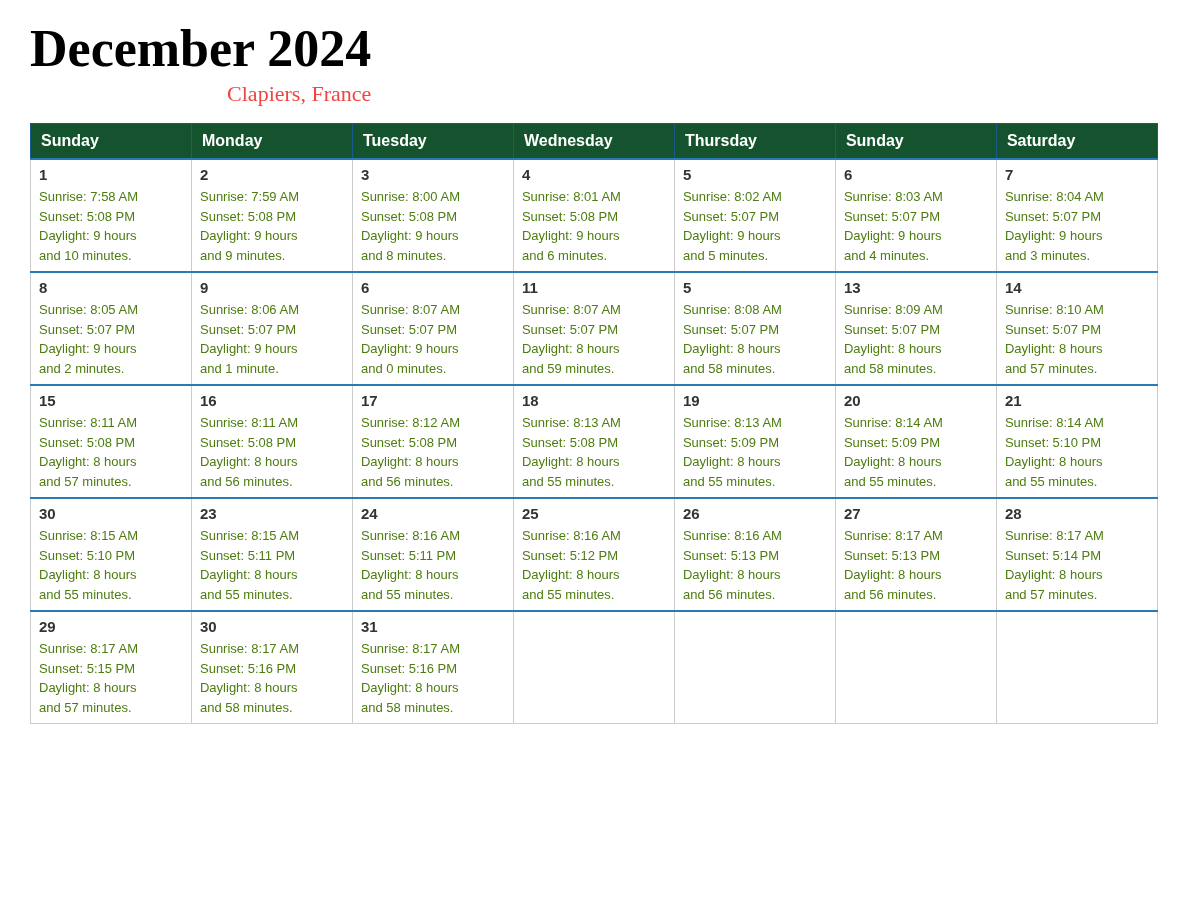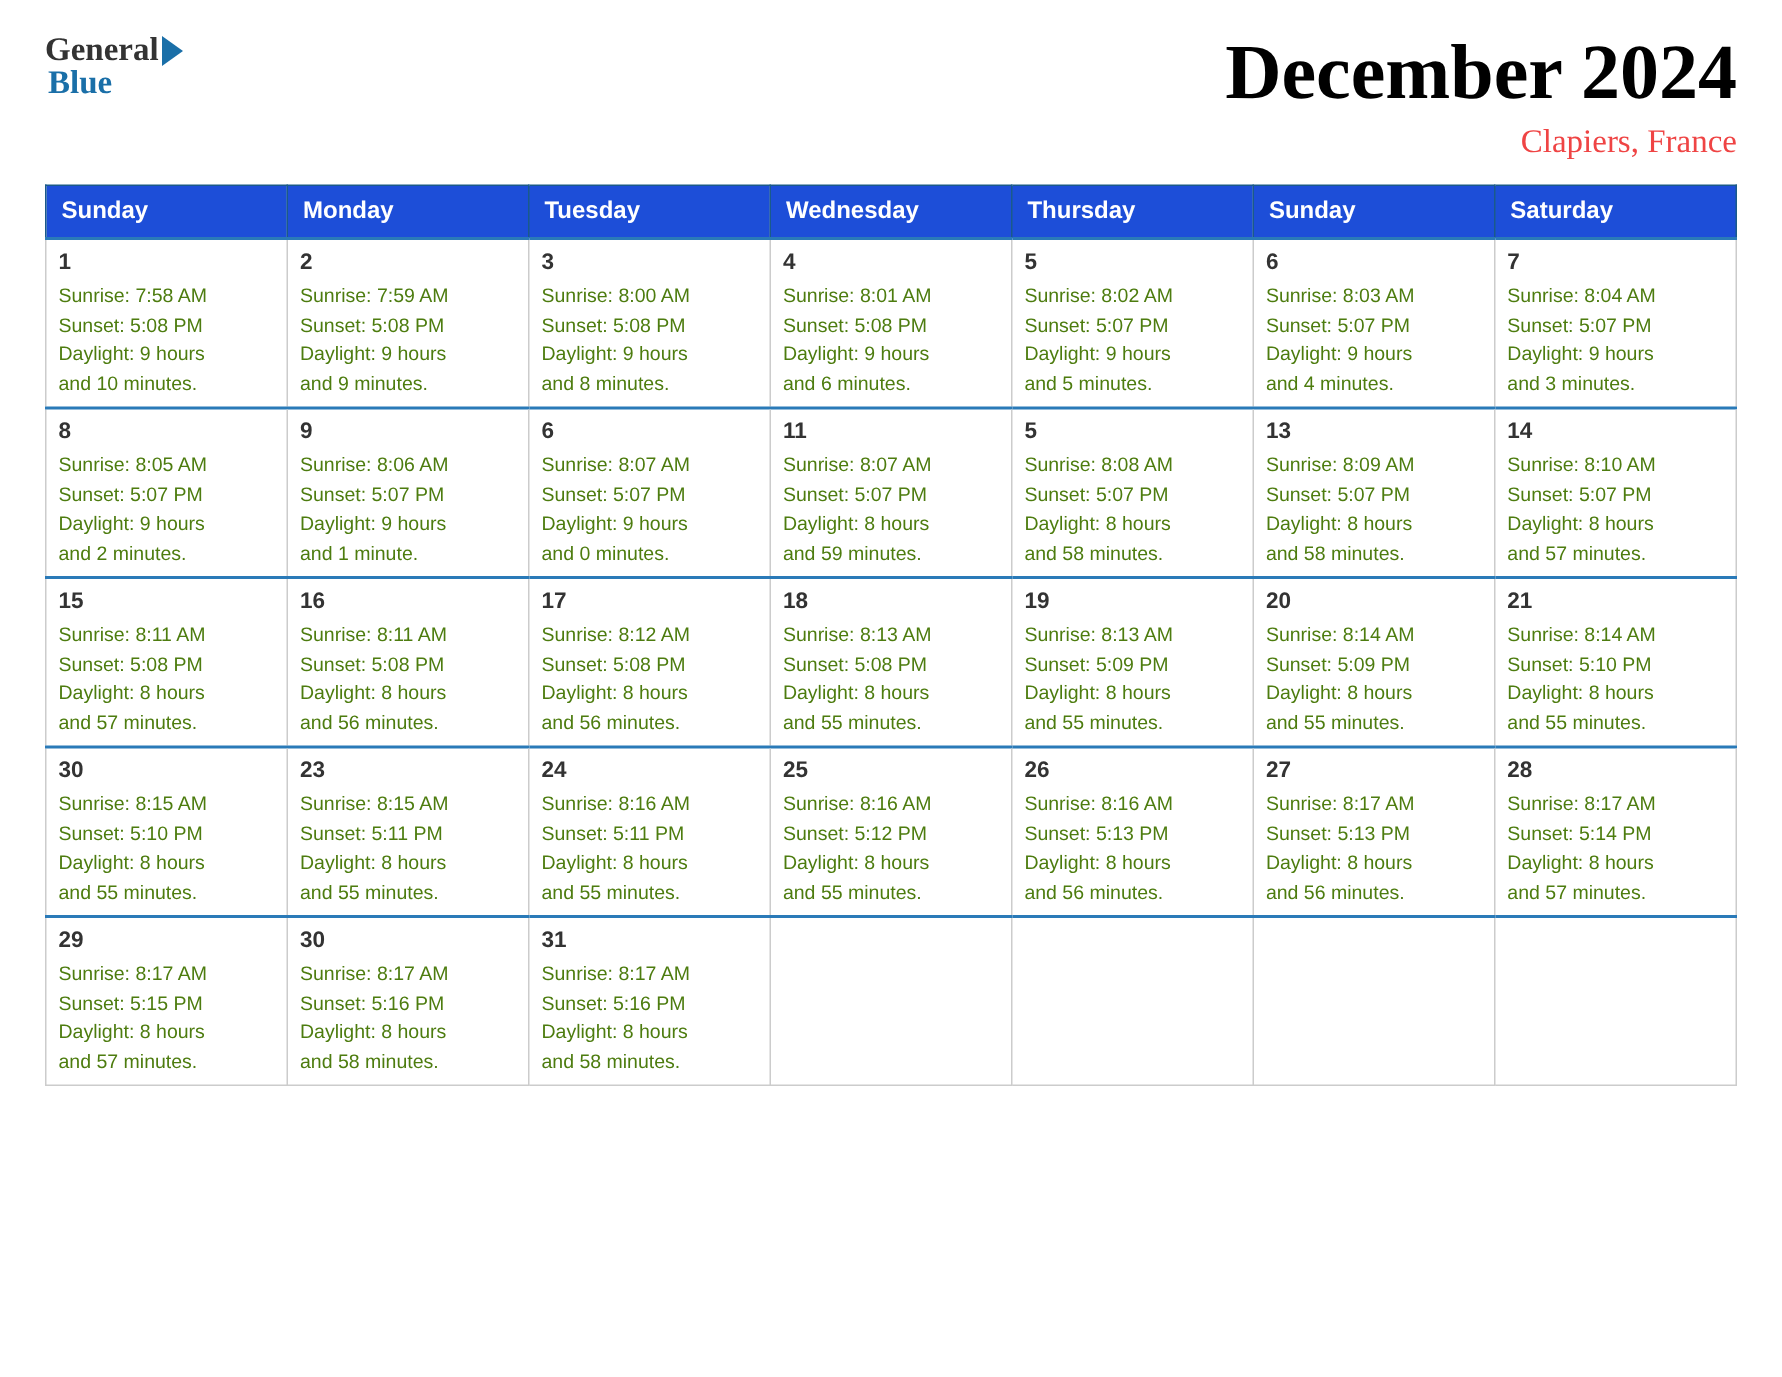--- a/index.html
+++ b/index.html
@@ -63,21 +63,21 @@
       color: #ef4444;
       font-family: Georgia, serif;
       margin-top: 4px;
     }
     .calendar {
       width: 100%;
       border-collapse: collapse;
       border: 1px solid #aaa;
     }
     .calendar th {
-      background-color: #1d4ed8;
+      background-color: #14532d;
       color: #fff;
       padding: 8px 10px;
       text-align: left;
       font-size: 16px;
       font-weight: bold;
       border: 1px solid #1a5a8a;
     }
     .calendar td {
       vertical-align: top;
       padding: 6px 8px;
@@ -103,27 +103,20 @@
       color: #4d7c0f;
     }
     .empty-cell {
       background: #fff;
     }
   </style>
 </head>
 <body>
 
 <div class="header">
-  <div class="logo">
-    <div class="logo-top">
-      <span class="logo-general">General</span>
-      <div class="logo-arrow"></div>
-    </div>
-    <span class="logo-blue">Blue</span>
-  </div>
   <div class="title-area">
     <div class="month-title">December 2024</div>
     <div class="location">Clapiers, France</div>
   </div>
 </div>
 
 <table class="calendar">
   <thead>
     <tr>
       <th>Sunday</th>

